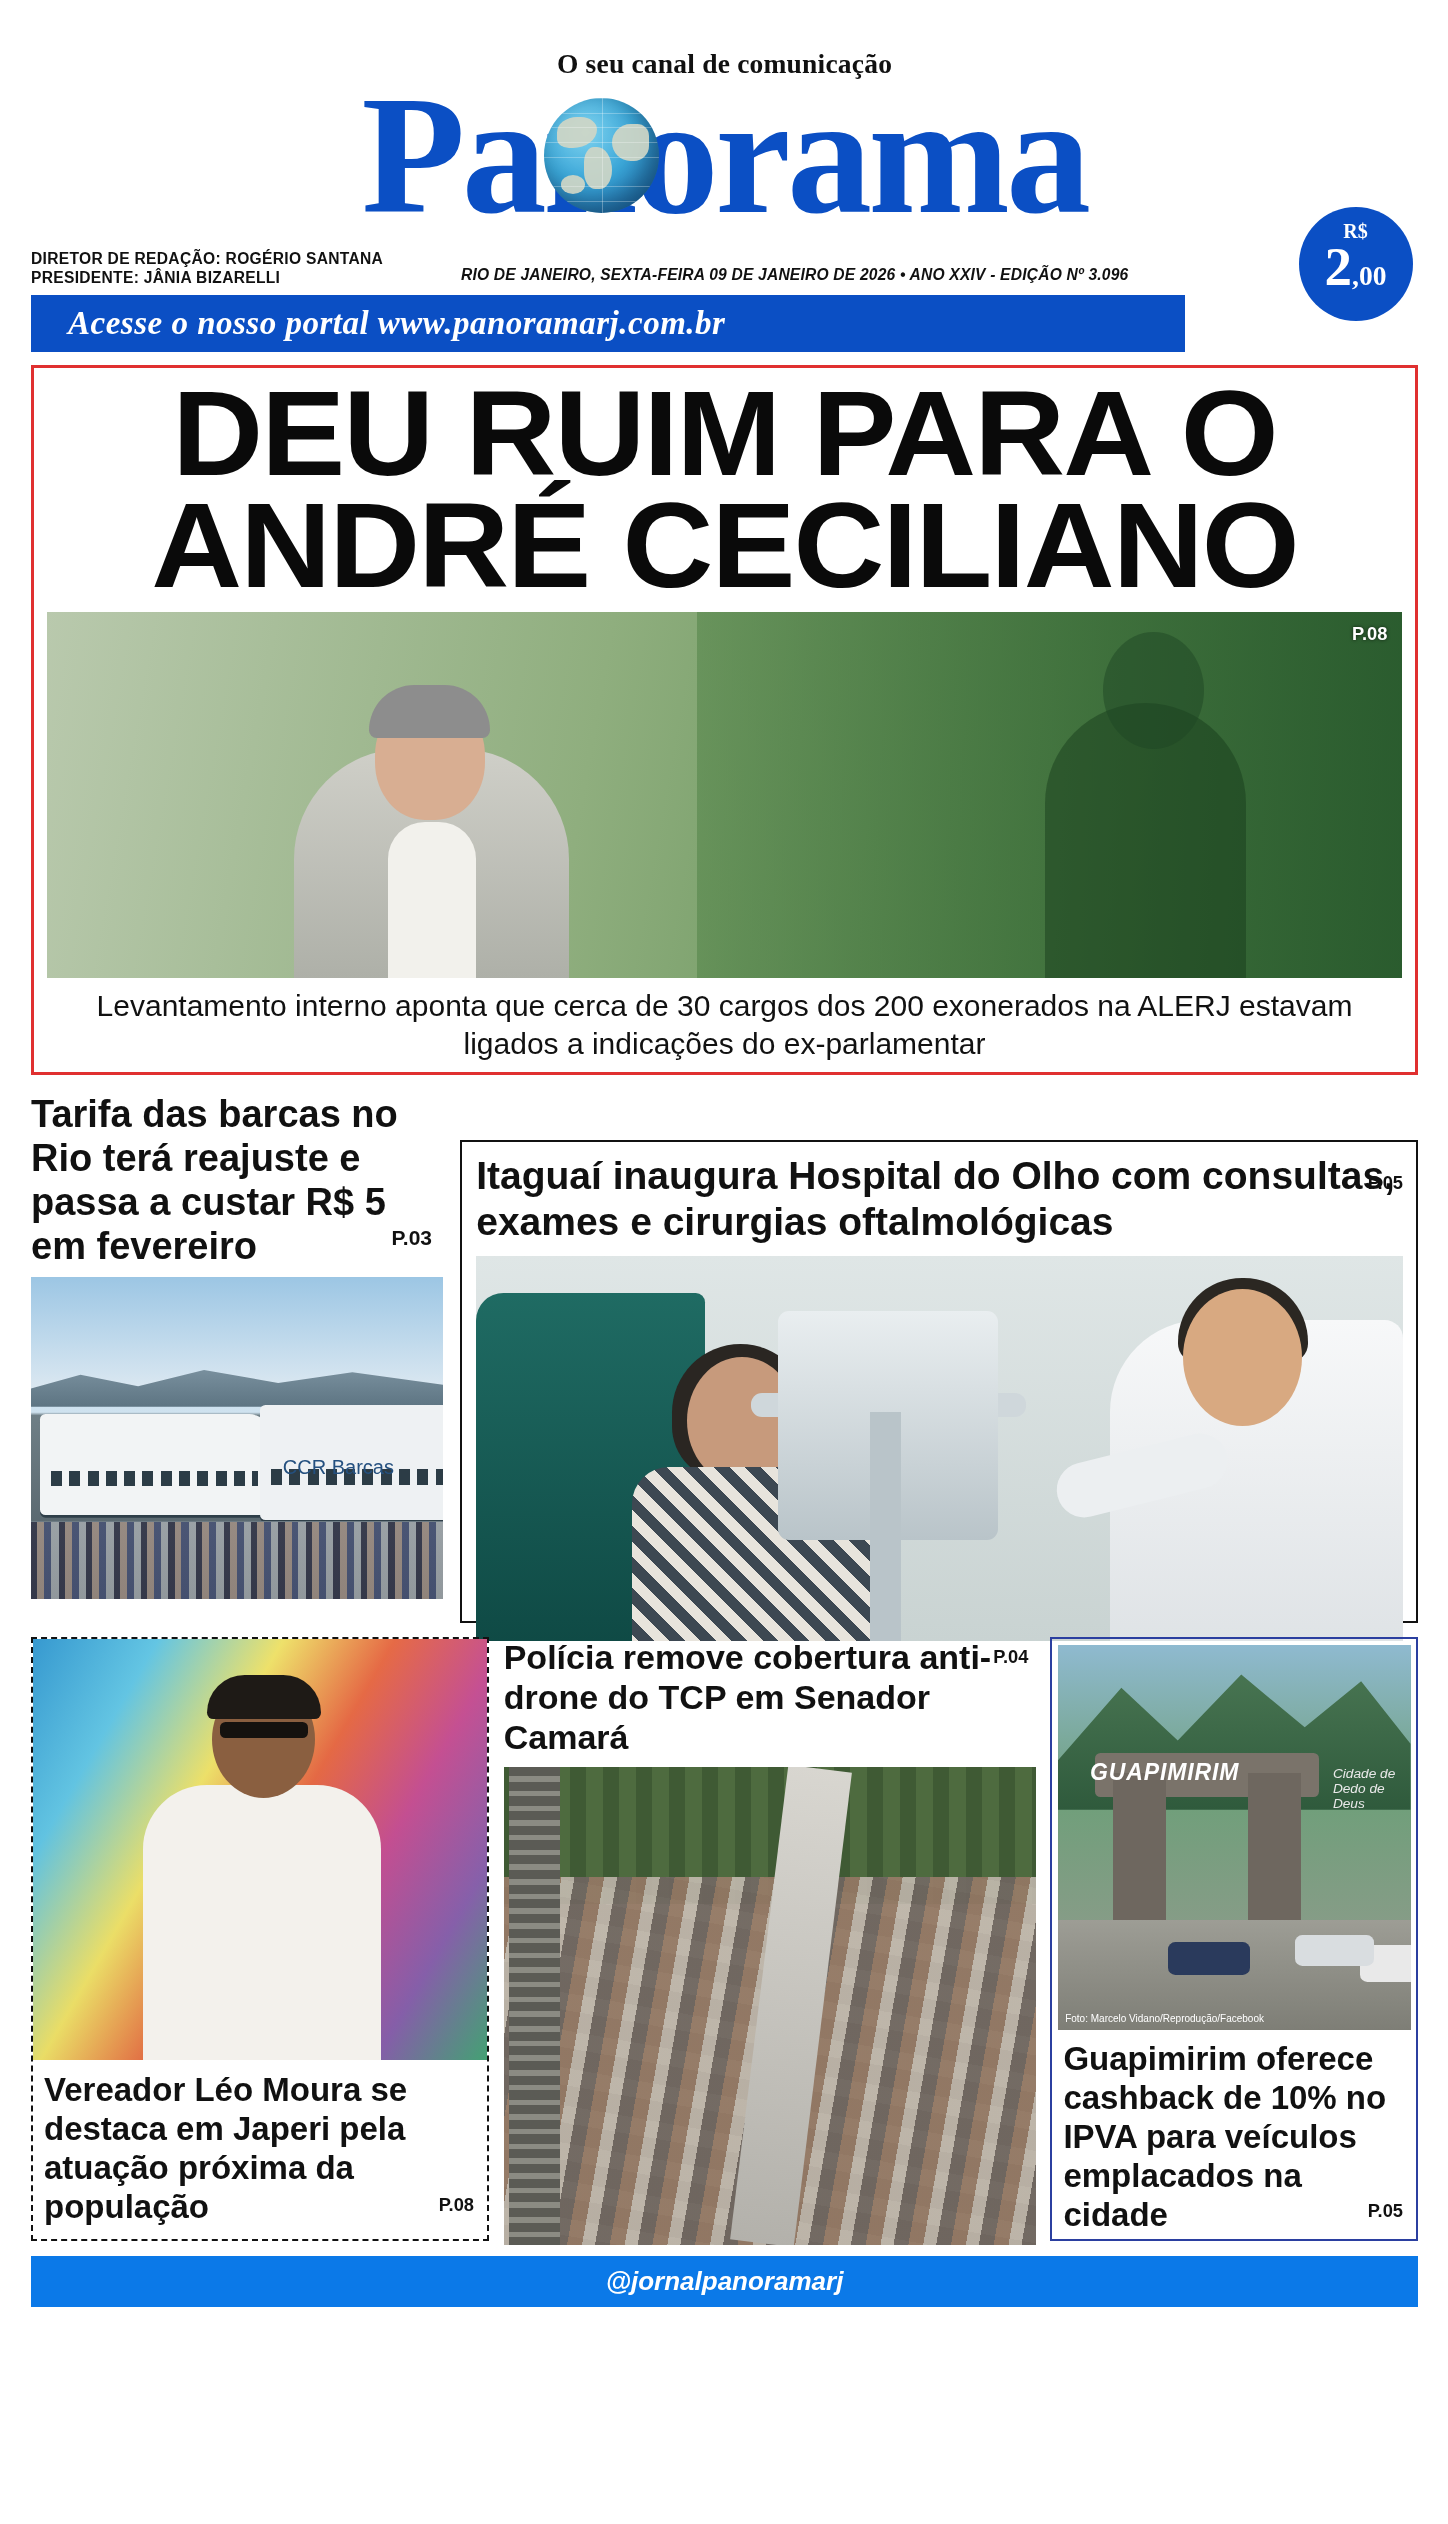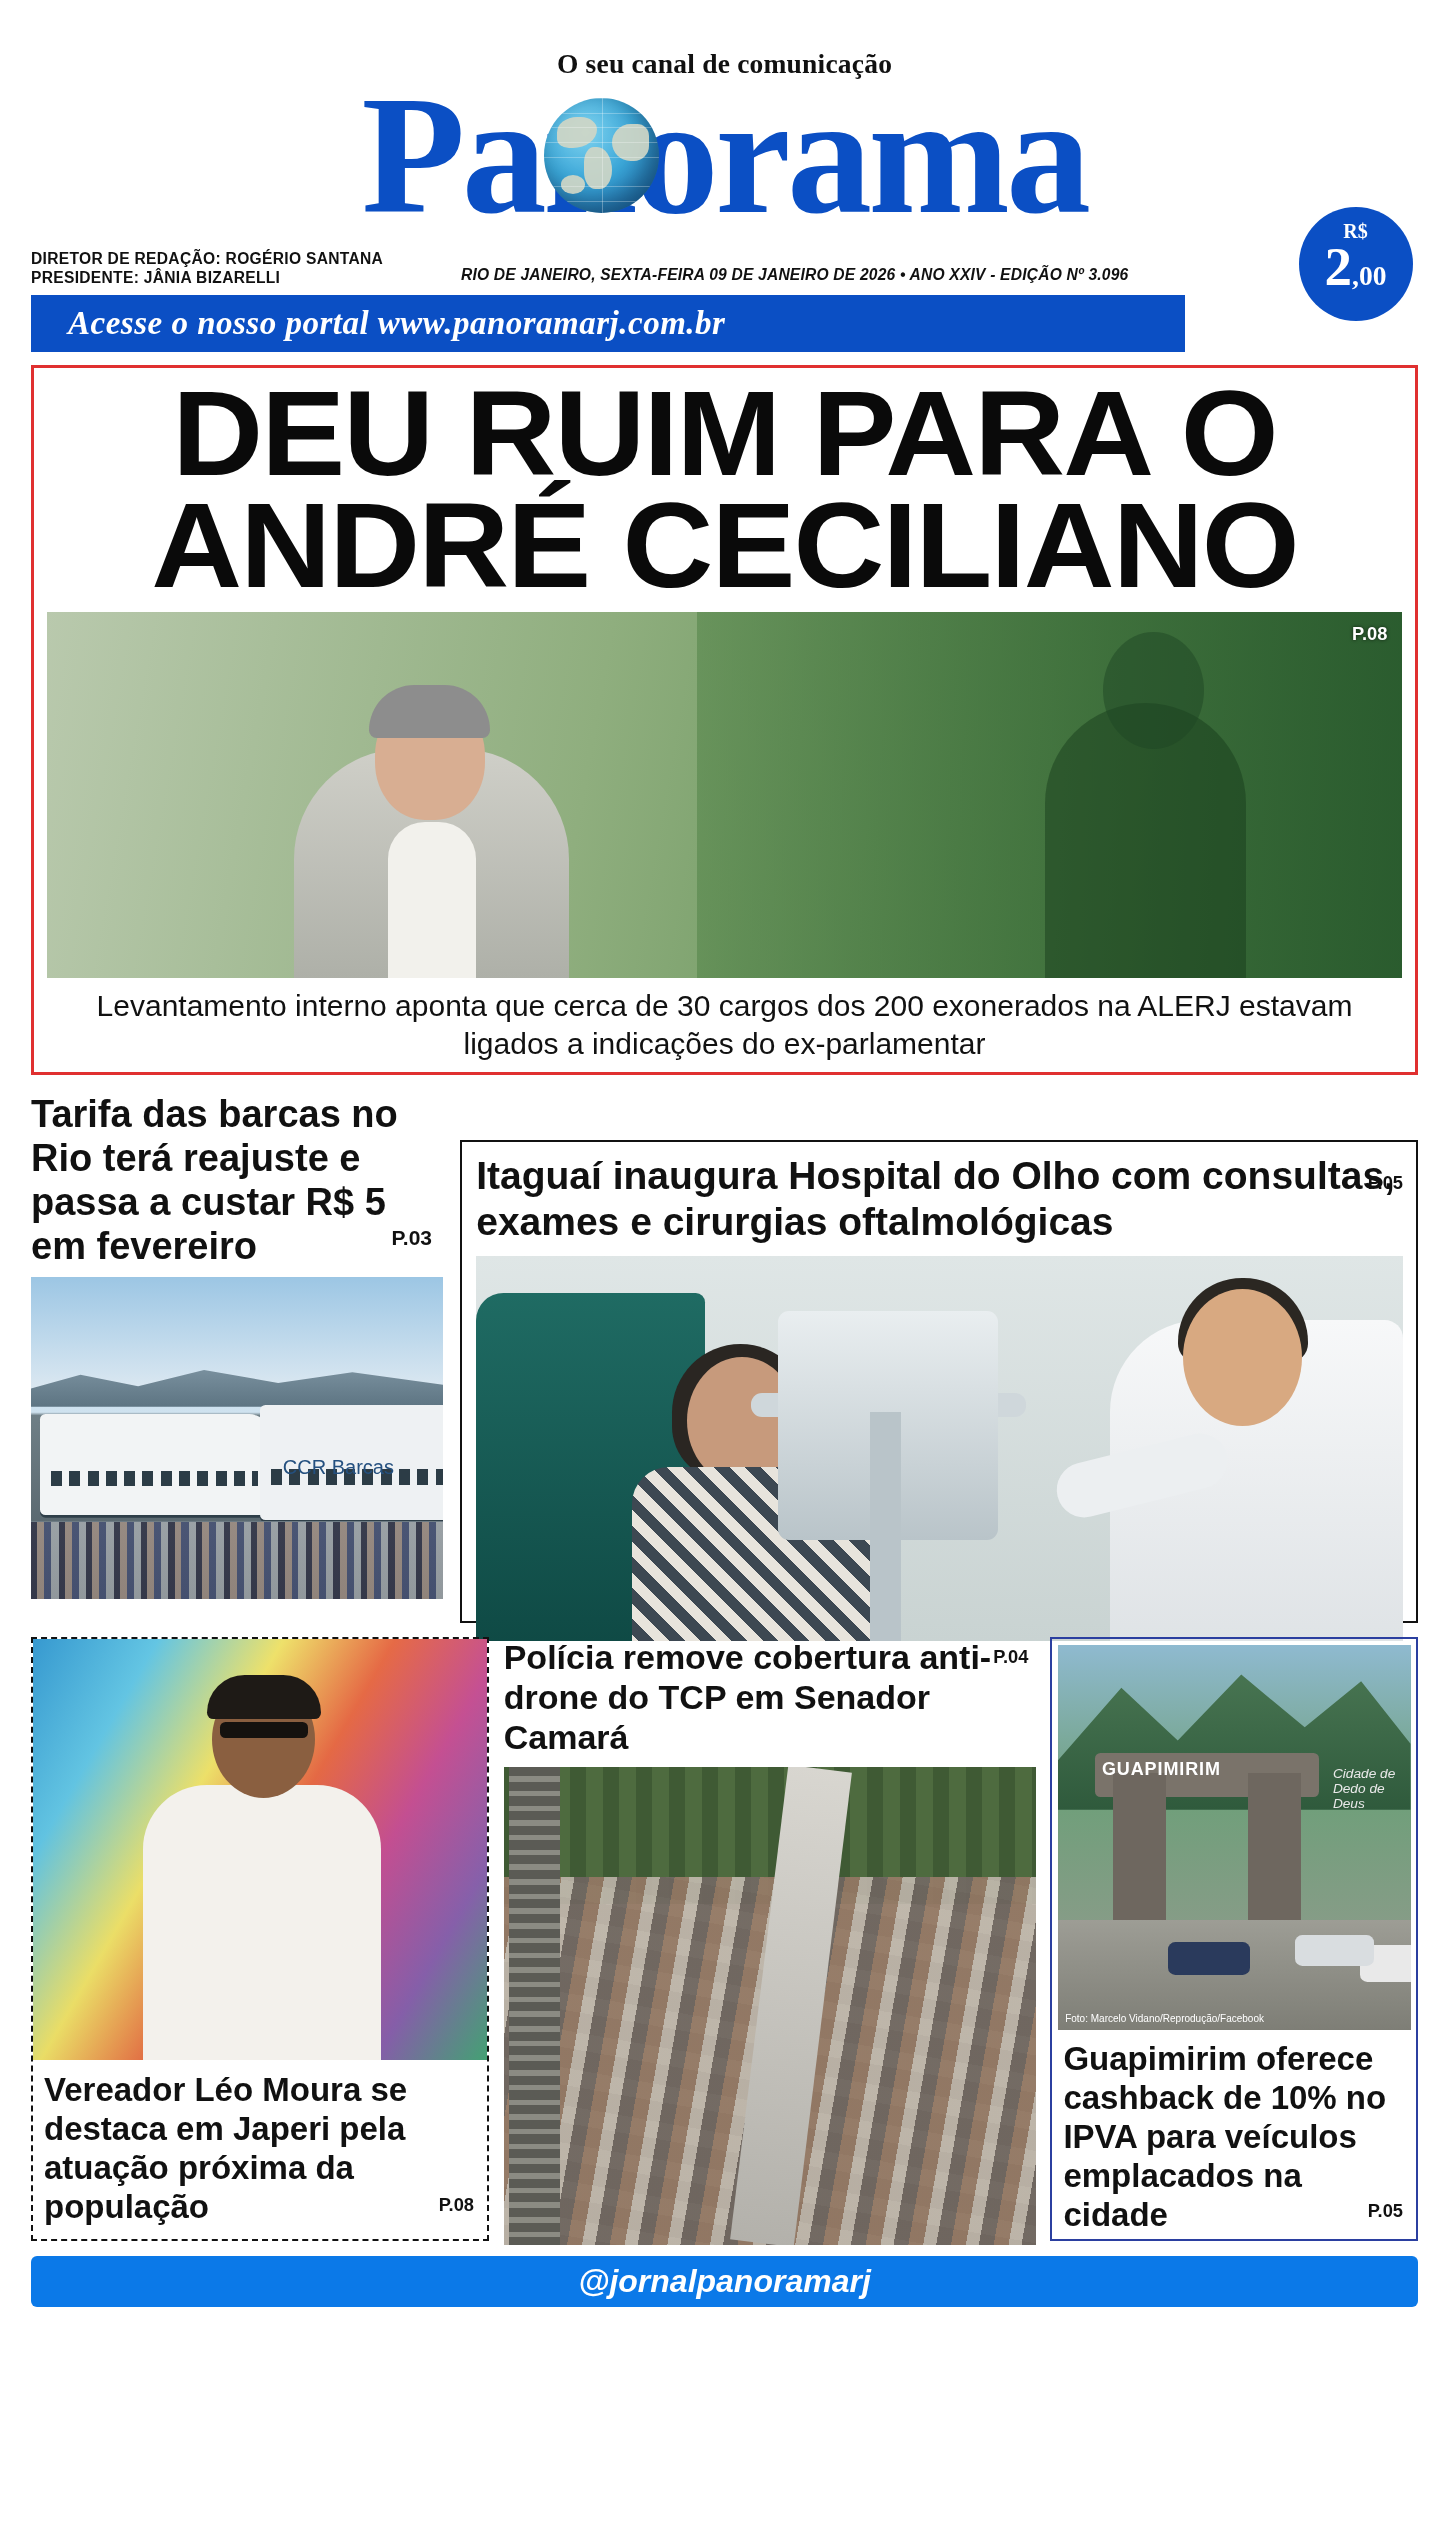--- a/index.html
+++ b/index.html
@@ -350,45 +350,44 @@
     background: repeating-linear-gradient(180deg,#5b5b55 0 9.2px,#8b8b83 9.2px 14.7px); }
 
   .photo-guapi { height: 385px; position: relative; overflow: hidden; margin: 5.5px 5.5px 0 5.5px;
     background: linear-gradient(180deg,#8fbad0 0%, #6f9f7a 40%, #9a9a92 100%); }
   .photo-guapi .mount { position:absolute; left:0; right:0; top:0; height:165px;
     background: linear-gradient(180deg,#4d7a56,#2f5a3c); clip-path: polygon(0 70%,18% 26%,34% 58%,52% 18%,70% 50%,86% 22%,100% 60%,100% 100%,0 100%); }
   .photo-guapi .arch-l { position:absolute; left:55px; top:128px; width:53px; height:156px; background:#6e675f; }
   .photo-guapi .arch-r { position:absolute; right:110px; top:128px; width:53px; height:156px; background:#6e675f; }
   .photo-guapi .arch-top { position:absolute; left:37px; right:92px; top:108px; height:44px;
     background:#7a736a; border-radius: 5.5px; }
-  .photo-guapi .signtext { position:absolute; left:44px; top:114px; font-size:18px; font-weight:bold; color:#fff; letter-spacing:0.9px; }
+  .photo-guapi .signtext { position:absolute; left:32px; top:114px; font-size:23px; font-weight:bold; color:#fff; letter-spacing:0.9px;font-style:italic; }
   .photo-guapi .signtext2 { position:absolute; left:275px; top:121px; font-size:13.7px; font-style:italic; color:#e9e9e9; }
   .photo-guapi .roadg { position:absolute; left:0; right:0; bottom:0; height:110px;
     background: linear-gradient(180deg,#9d9d95,#7e7e76); }
   .photo-guapi .car1 { position:absolute; left:110px; bottom:55px; width:82px; height:33px; background:#2a3a5c; border-radius:7.3px; }
   .photo-guapi .car2 { position:absolute; left:302px; bottom:48px; width:92px; height:37px; background:#e9e9e9; border-radius:7.3px; }
   .photo-guapi .car3 { position:absolute; right:37px; bottom:64px; width:79px; height:31px; background:#d9dde0; border-radius:7.3px; }
   .photo-guapi .credit { position:absolute; left:7.3px; bottom:5.5px; font-size:10px; color:#fff; }
   .hl-guapi { font-weight: bold; font-size: 33px; line-height: 39px; color:#111;
     padding: 9.2px 9.2px 7.3px 11px; position: relative; }
   .hl-guapi .page-ref { position:absolute; right: 13px; bottom: 11px; font-size: 18.3px; }
 
   
   .footer {
     margin-top: 14.7px;
     height: 51px;
     background: #0b79e8;
     color: #fff;
     display: flex;
     align-items: center;
     justify-content: center;
-    font-size: 32px;
+    font-size: 26px;
     font-style: italic;
     font-weight: bold;
-    border-radius: 6px;
   }
 </style>
 </head>
 <body>
 
 <div class="page">
 
   <div class="tagline">O seu canal de comunicação</div>
 
   <div class="logo-wrap">

